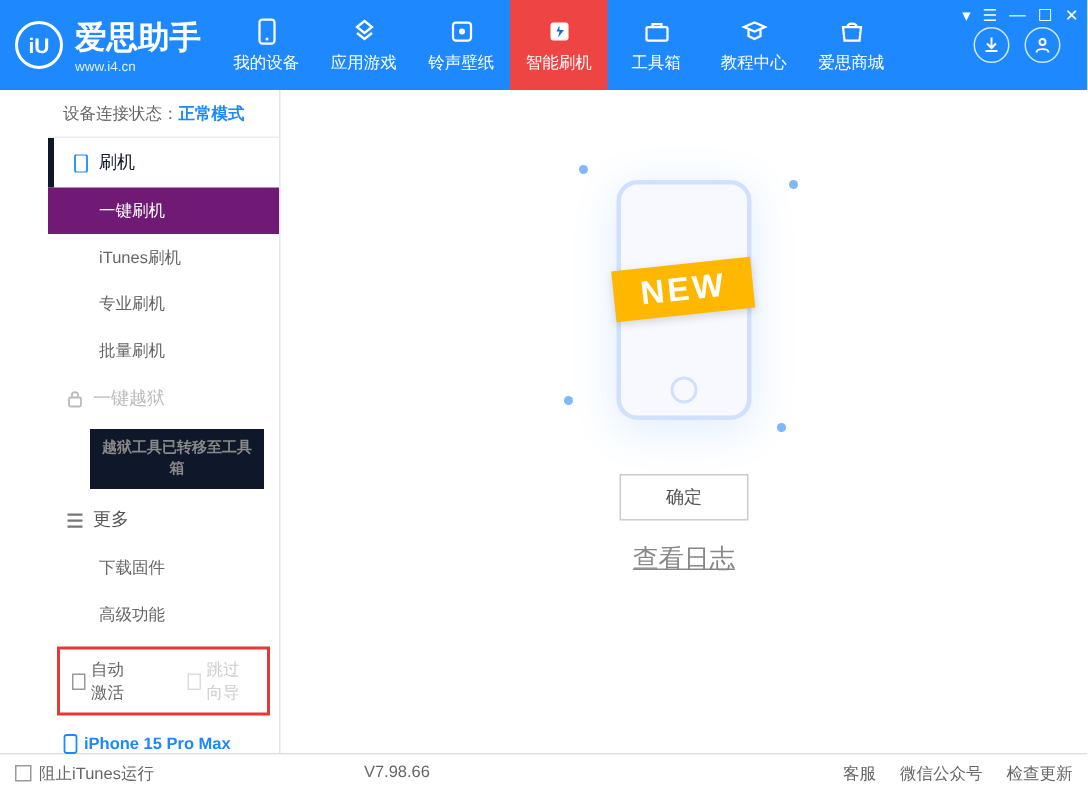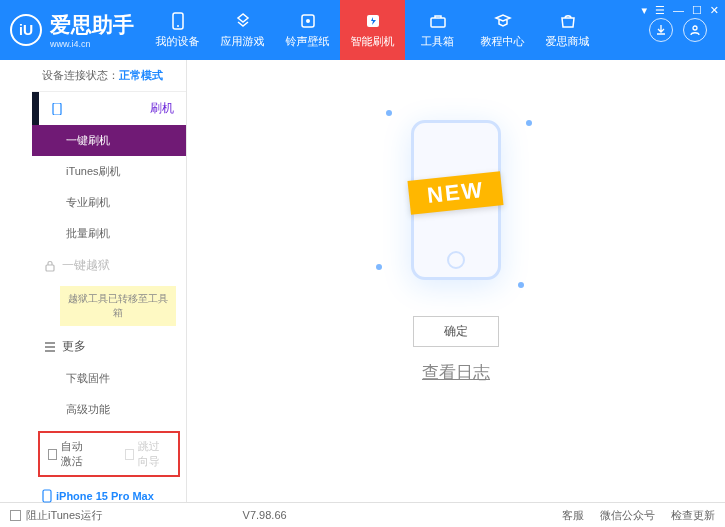--- a/index.html
+++ b/index.html
@@ -22,24 +22,24 @@
 .right-icons { display: flex; gap: 10px; margin-left: auto; margin-right: 8px; }
 .right-icon-circle { width: 24px; height: 24px; border: 1.5px solid rgba(255,255,255,0.8); border-radius: 50%; display: flex; align-items: center; justify-content: center; cursor: pointer; }
 
 .body-area { display: flex; height: 442px; padding-left: 32px; }
 
 .sidebar { width: 155px; border-right: 1px solid #e5e5e5; display: flex; flex-direction: column; }
 .conn-status { padding: 8px 10px; font-size: 11px; color: #666; border-bottom: 1px solid #eee; }
 .conn-status .value { color: #1e88ff; font-weight: bold; }
 
 .side-group { padding: 8px 12px; font-size: 12px; color: #555; display: flex; align-items: center; gap: 6px; }
-.side-group.active-group { border-left: 7px solid #0f172a; color: #6d28d9; justify-content: space-between; }
+.side-group.active-group { border-left: 4px solid #0f172a; color: #0f172a; }
 .side-item { padding: 8px 12px 8px 34px; font-size: 11px; color: #666; cursor: pointer; }
 .side-item.active { background: #701a75; color: #fff; }
-.side-note { margin: 4px 10px 4px 28px; padding: 6px 6px; background: #fef9c3; font-size: 10px; color: #888; line-height: 1.4; text-align: center; }
+.side-note { margin: 4px 10px 4px 28px; padding: 6px 6px; background: #0f172a; font-size: 10px; color: #888; line-height: 1.4; text-align: center; font-weight: bold; }
 
 .red-box { border: 2px solid #e53935; margin: 6px; padding: 6px 8px; display: flex; gap: 32px; align-items: center; }
 .checkbox-row { display: flex; align-items: center; gap: 4px; font-size: 11px; color: #666; }
 .checkbox-row.dim { color: #ccc; }
 .cb { width: 11px; height: 11px; border: 1px solid #999; background: #fff; }
 .cb.dim { border-color: #ddd; }
 
 .device-info { padding: 6px 10px; font-size: 11px; }
 .device-name { color: #1e88ff; font-weight: bold; display: flex; align-items: center; gap: 4px; }
 

